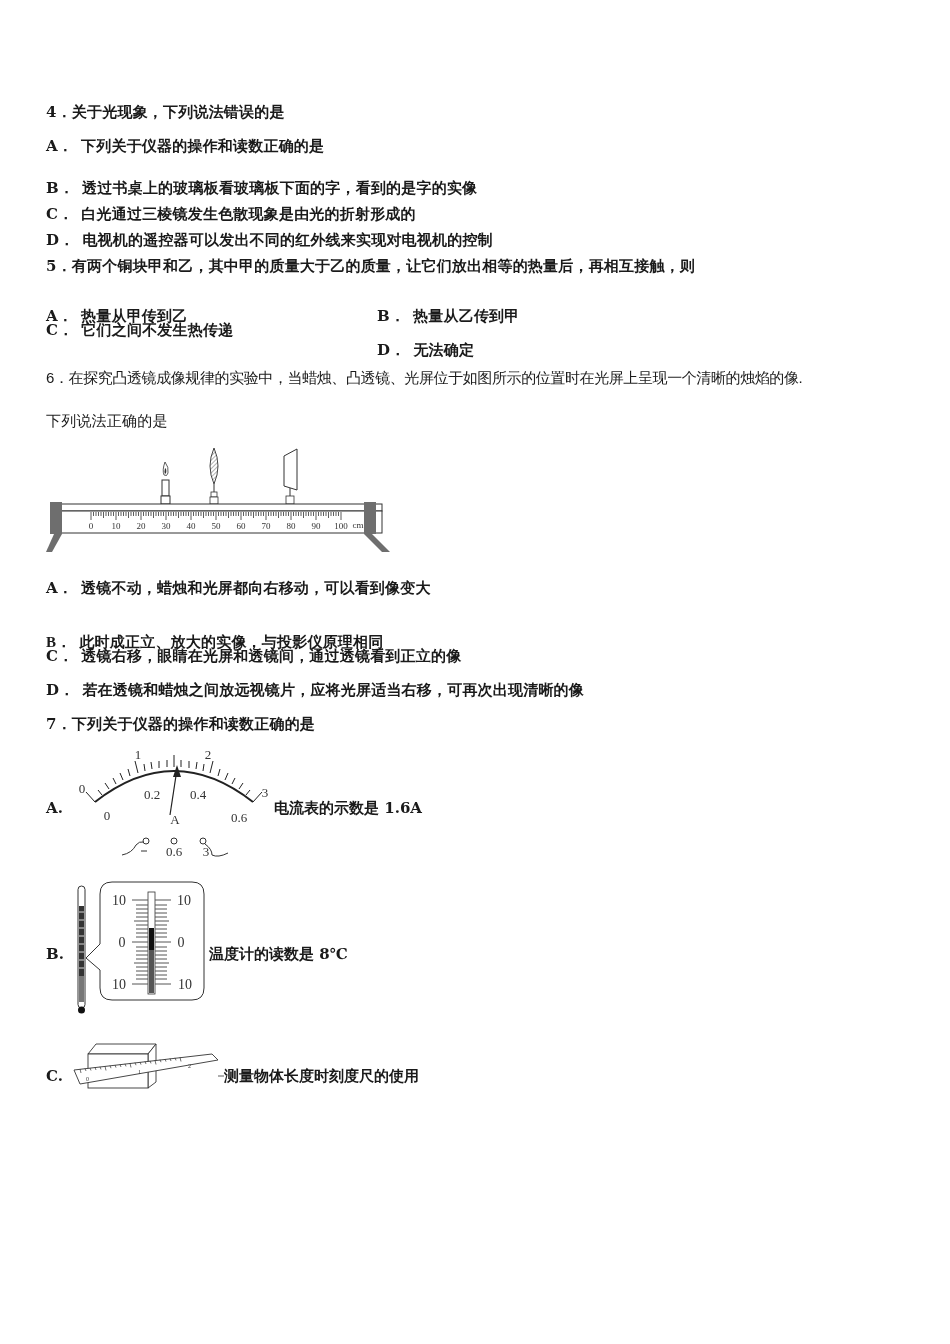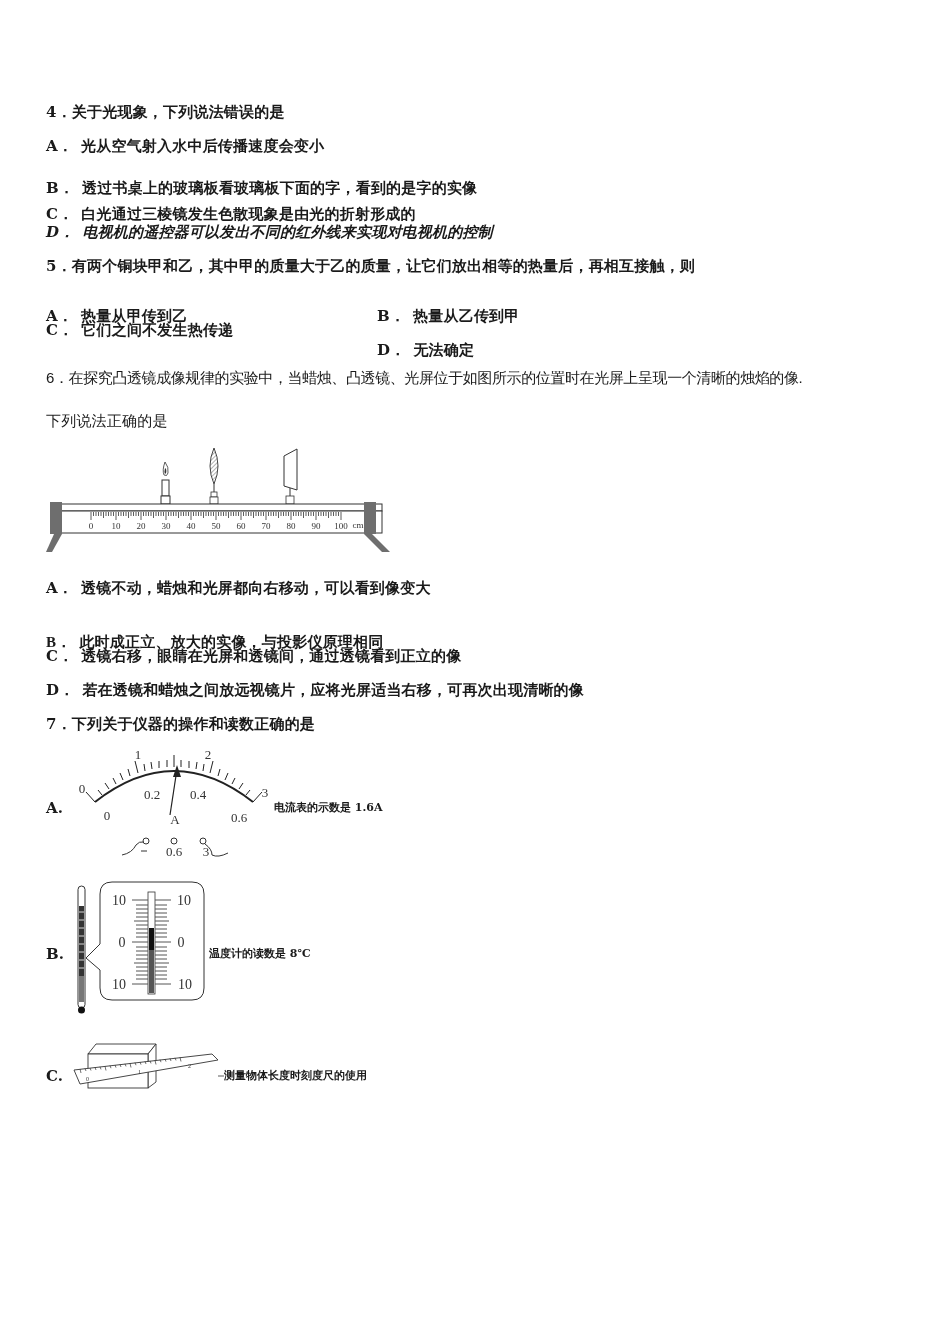--- a/index.html
+++ b/index.html
@@ -2,32 +2,32 @@
 <html><head>
 <meta charset="utf-8">
 <style>
   html, body { margin: 0; padding: 0; background: #ffffff; }
   body { width: 950px; height: 1344px; position: relative; overflow: hidden;
          font-family: "DejaVu Serif", "Liberation Serif", serif; color: #1a1a1a; }
   .line { position: absolute; left: 46px; font-size: 15px; font-weight: bold; white-space: nowrap; letter-spacing: 0.2px; line-height: 20px; }
   .line .lbl { margin-right: 8px; }
   .col2 { left: 377px; }
   .fig { position: absolute; }
-  .caption { position: absolute; font-size: 11px; font-weight: bold; white-space: nowrap; line-height: 20px; }
+  .caption { position: absolute; font-size: 15px; font-weight: bold; white-space: nowrap; line-height: 20px; }
   .optlbl { position: absolute; left: 46px; font-size: 15px; font-weight: bold; line-height: 20px; }
   svg text { font-family: "Liberation Serif", "DejaVu Serif", serif; }
 </style>
 </head>
 <body>
 
 <div class="line" style="top:102px;">4．关于光现象，下列说法错误的是</div>
-<div class="line" style="top:136px;"><span class="lbl">A．</span><span>光从空气射入水中后传播速度会变小</span></div>
+<div class="line" style="top:136px;"><span class="lbl">A．</span><span>下列关于仪器的操作和读数正确的是</span></div>
 <div class="line" style="top:170px;margin-top:8px;"><span class="lbl">B．</span><span>透过书桌上的玻璃板看玻璃板下面的字，看到的是字的实像</span></div>
 <div class="line" style="top:204px;"><span class="lbl">C．</span><span>白光通过三棱镜发生色散现象是由光的折射形成的</span></div>
-<div class="line" style="top:222px;font-style:italic;"><span class="lbl">D．</span><span>电视机的遥控器可以发出不同的红外线来实现对电视机的控制</span></div>
+<div class="line" style="top:230px;"><span class="lbl">D．</span><span>电视机的遥控器可以发出不同的红外线来实现对电视机的控制</span></div>
 
 <div class="line" style="top:256px;">5．有两个铜块甲和乙，其中甲的质量大于乙的质量，让它们放出相等的热量后，再相互接触，则</div>
 <div class="line" style="top:306px;"><span class="lbl">A．</span><span>热量从甲传到乙</span></div>
 <div class="line col2" style="top:306px;"><span class="lbl">B．</span><span>热量从乙传到甲</span></div>
 <div class="line" style="top:320px;"><span class="lbl">C．</span><span>它们之间不发生热传递</span></div>
 <div class="line col2" style="top:340px;"><span class="lbl">D．</span><span>无法确定</span></div>
 
 <div class="line" style="top:368px; font-weight:normal; font-family:'Liberation Sans','DejaVu Sans',sans-serif; letter-spacing:-0.4px;">6．在探究凸透镜成像规律的实验中，当蜡烛、凸透镜、光屏位于如图所示的位置时在光屏上呈现一个清晰的烛焰的像.</div>
 <div class="line" style="top:411px; font-weight:normal; font-family:'Liberation Sans','DejaVu Sans',sans-serif;">下列说法正确的是</div>
 

